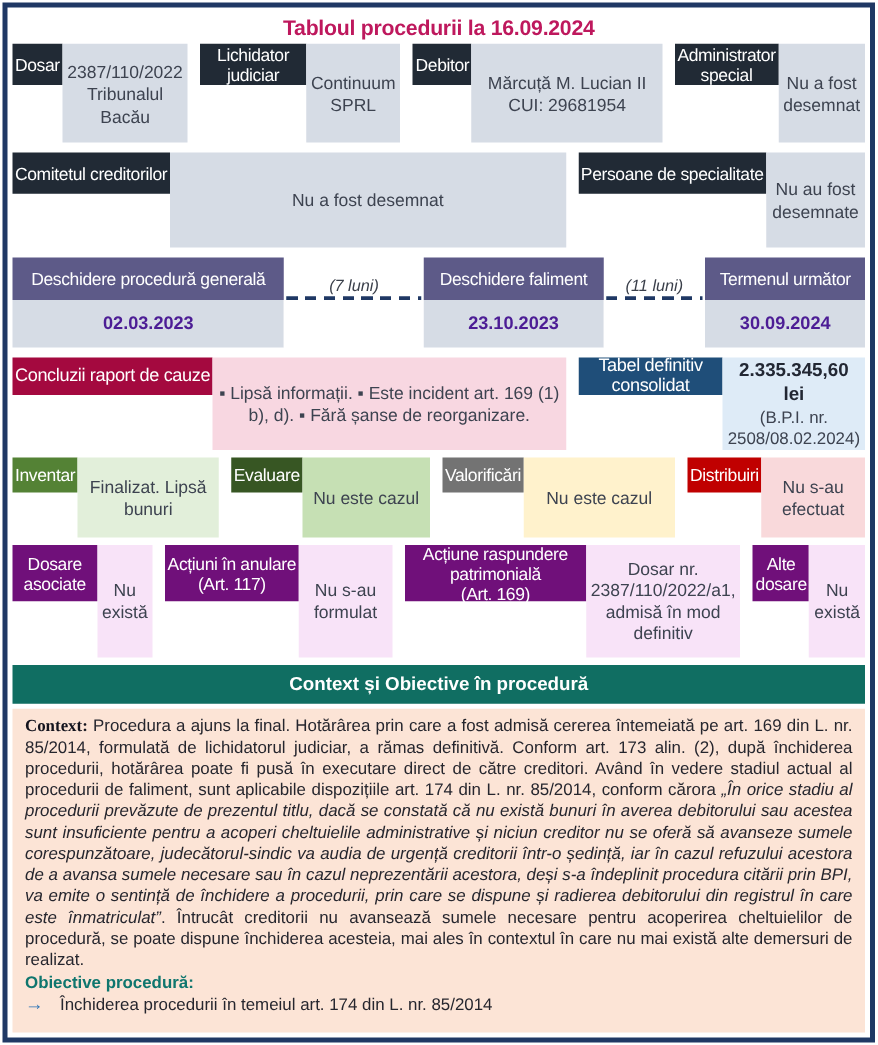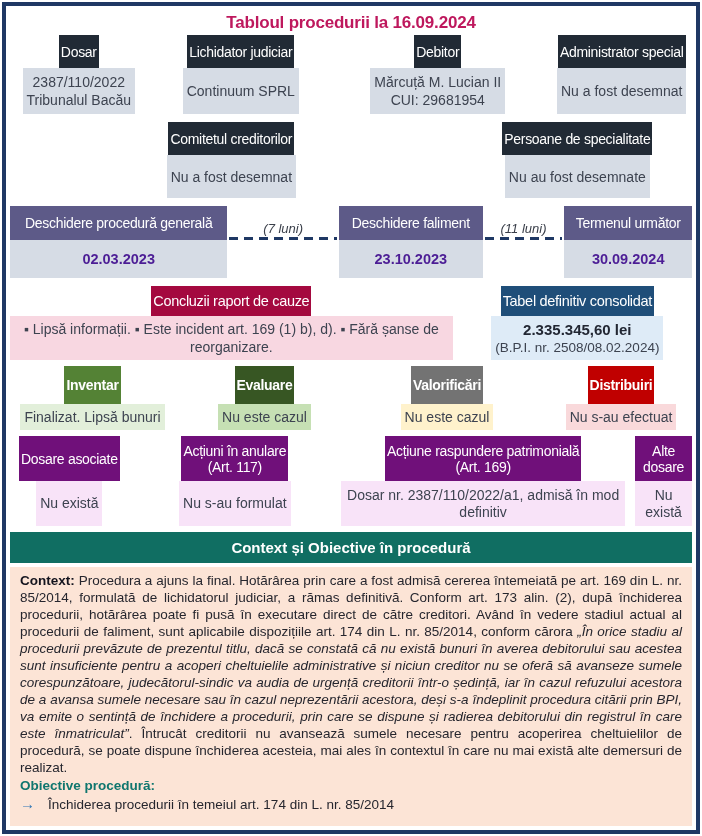--- a/index.html
+++ b/index.html
@@ -14,21 +14,21 @@
     border: 4px solid #1f3864; background: #ffffff;
     padding: 4px; display: flex; flex-direction: column;
   }
   .title {
     height: 25px; flex: 0 0 25px; display: flex; align-items: center; justify-content: center;
     color: #be185d; font-weight: bold; font-size: 17px; letter-spacing: -0.2px;
   }
   .gap8 { flex: 0 0 8px; } .gap6 { flex: 0 0 6px; } .gap4 { flex: 0 0 4px; }
 
   .cards { display: grid; column-gap: 10px; }
-  .card { display: flex; flex-direction: column; align-items: center; }
+  .card { display: flex; flex-direction: row; }
   .hd {
     color: #ffffff; display: flex; flex-direction: column; align-items: center; justify-content: center;
     text-align: center; font-size: 14px; letter-spacing: -0.3px; line-height: 16px; padding: 0 2px;
   }
   .val {
     flex: 1; display: flex; flex-direction: column; align-items: center; justify-content: center;
     text-align: center; font-size: 14px; line-height: 18px; padding: 0 4px;
   }
 
   
@@ -53,42 +53,42 @@
   
   .concl { grid-template-columns: 444fr 230fr; flex: 0 0 74px; }
   .concl .hd { height: 30px; font-size: 14.5px; }
   .hd-crimson { background: #a4093f; } .body-pink { background: #f8d7e1; }
   .hd-navy { background: #1f4e79; }   .body-blue { background: #deebf7; }
   .amount { font-weight: bold; font-size: 15px; color: #222733; line-height: 19px; }
   .ref { font-size: 13.5px; line-height: 17px; }
 
   
   .stages { grid-template-columns: 165fr 159fr 186fr 142fr; flex: 0 0 64px; }
-  .stages .hd { height: 38px; font-weight: bold; }
+  .stages .hd { height: 28px; }
   .hd-green1 { background: #548235; } .body-green1 { background: #e2efda; }
   .hd-green2 { background: #375623; } .body-green2 { background: #c6e0b4; }
   .hd-gold   { background: #737373; } .body-gold   { background: #fff2cc; }
   .hd-red    { background: #c00000; } .body-red    { background: #f9d9db; }
 
   
   .litigation { grid-template-columns: 119fr 193fr 285fr 57fr; flex: 0 0 90px; }
   .litigation .hd { height: 45px; background: #70107a; }
   .litigation .val { background: #f8e3f8; line-height: 17px; }
 
   
   .teal-hd {
     flex: 0 0 31px; background: #106e62; color: #ffffff; display: flex;
     align-items: center; justify-content: center; font-weight: bold; font-size: 15px;
   }
   .context {
     flex: 1; background: #fce4d6; padding: 5px 10px 4px 10px; overflow: hidden;
     font-size: 13.5px; line-height: 17px; color: #26262e;
   }
   .context p { text-align: justify; }
-  .seg-b { font-weight: bold; color: #14141e; }
+  .seg-b { font-weight: bold; color: #14141e; font-family: Liberation Serif, serif; }
   .seg-i { font-style: italic; }
   .obj-label { font-weight: bold; color: #0f766e; margin-top: 1px; }
   .obj-row { display: flex; align-items: baseline; gap: 13px; margin-top: 1px; }
   .arrow { color: #2e75b6; font-weight: bold; font-size: 15px; }
 </style>
 </head>
 <body>
 
 <div class="board">
 

